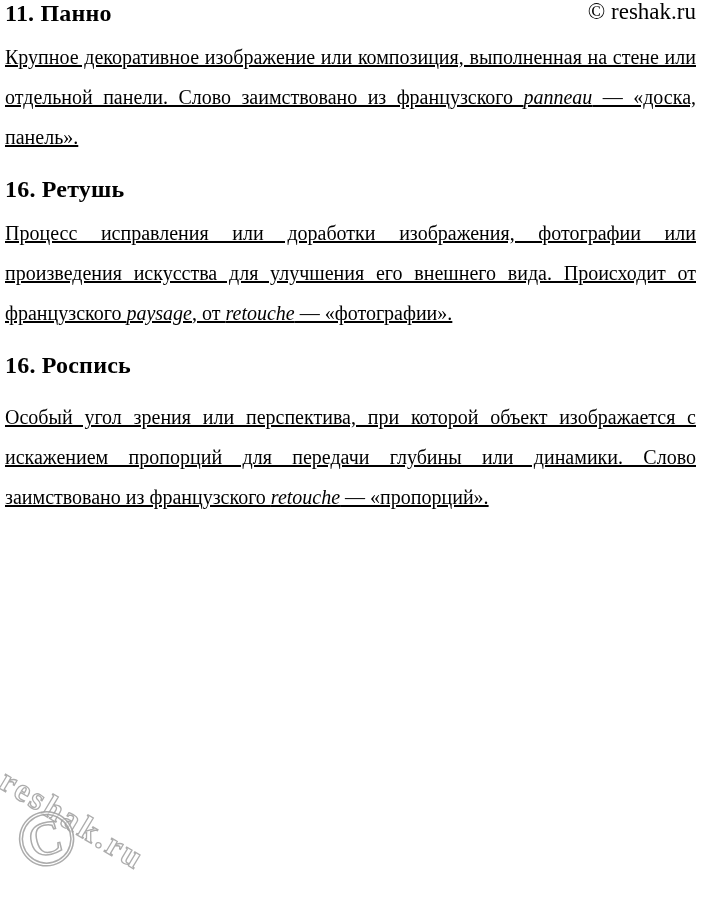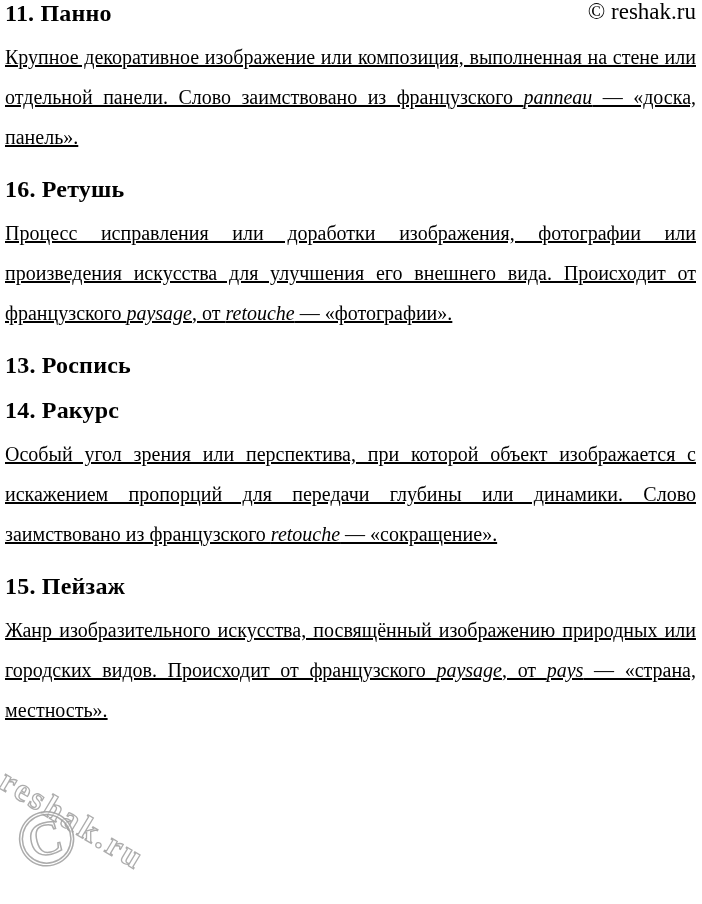--- a/index.html
+++ b/index.html
@@ -93,29 +93,24 @@
     </div>
     <p class="body"><span>Крупное декоративное изображение или композиция, выполненная на стене или отдельной панели. Слово заимствовано из французского </span><span class="it">panneau</span><span> — «доска, панель».</span></p>
   </div>
 
   <div class="entry">
     <h2 class="heading">16. Ретушь</h2>
     <p class="body"><span>Процесс исправления или доработки изображения, фотографии или произведения искусства для улучшения его внешнего вида. Происходит от французского </span><span class="it">paysage</span><span>, от </span><span class="it">retouche</span><span> — «фотографии».</span></p>
   </div>
 
   <div class="entry">
-    <h2 class="heading">13. Роспись</h2>
+    <h2 class="heading">16. Роспись</h2>
   </div>
 
   <div class="entry">
-    <h2 class="heading">14. Ракурс</h2>
-    <p class="body"><span>Особый угол зрения или перспектива, при которой объект изображается с искажением пропорций для передачи глубины или динамики. Слово заимствовано из французского </span><span class="it">retouche</span><span> — «сокращение».</span></p>
+    <p class="body"><span>Особый угол зрения или перспектива, при которой объект изображается с искажением пропорций для передачи глубины или динамики. Слово заимствовано из французского </span><span class="it">retouche</span><span> — «пропорций».</span></p>
   </div>
 
-  <div class="entry">
-    <h2 class="heading">15. Пейзаж</h2>
-    <p class="body"><span>Жанр изобразительного искусства, посвящённый изображению природных или городских видов. Происходит от французского </span><span class="it">paysage</span><span>, от </span><span class="it">pays</span><span> — «страна, местность».</span></p>
-  </div>
 
   <div class="wm-text">reshak.ru</div>
   <div class="wm-symbol">©</div>
 
 </div>
 
 </body></html>

